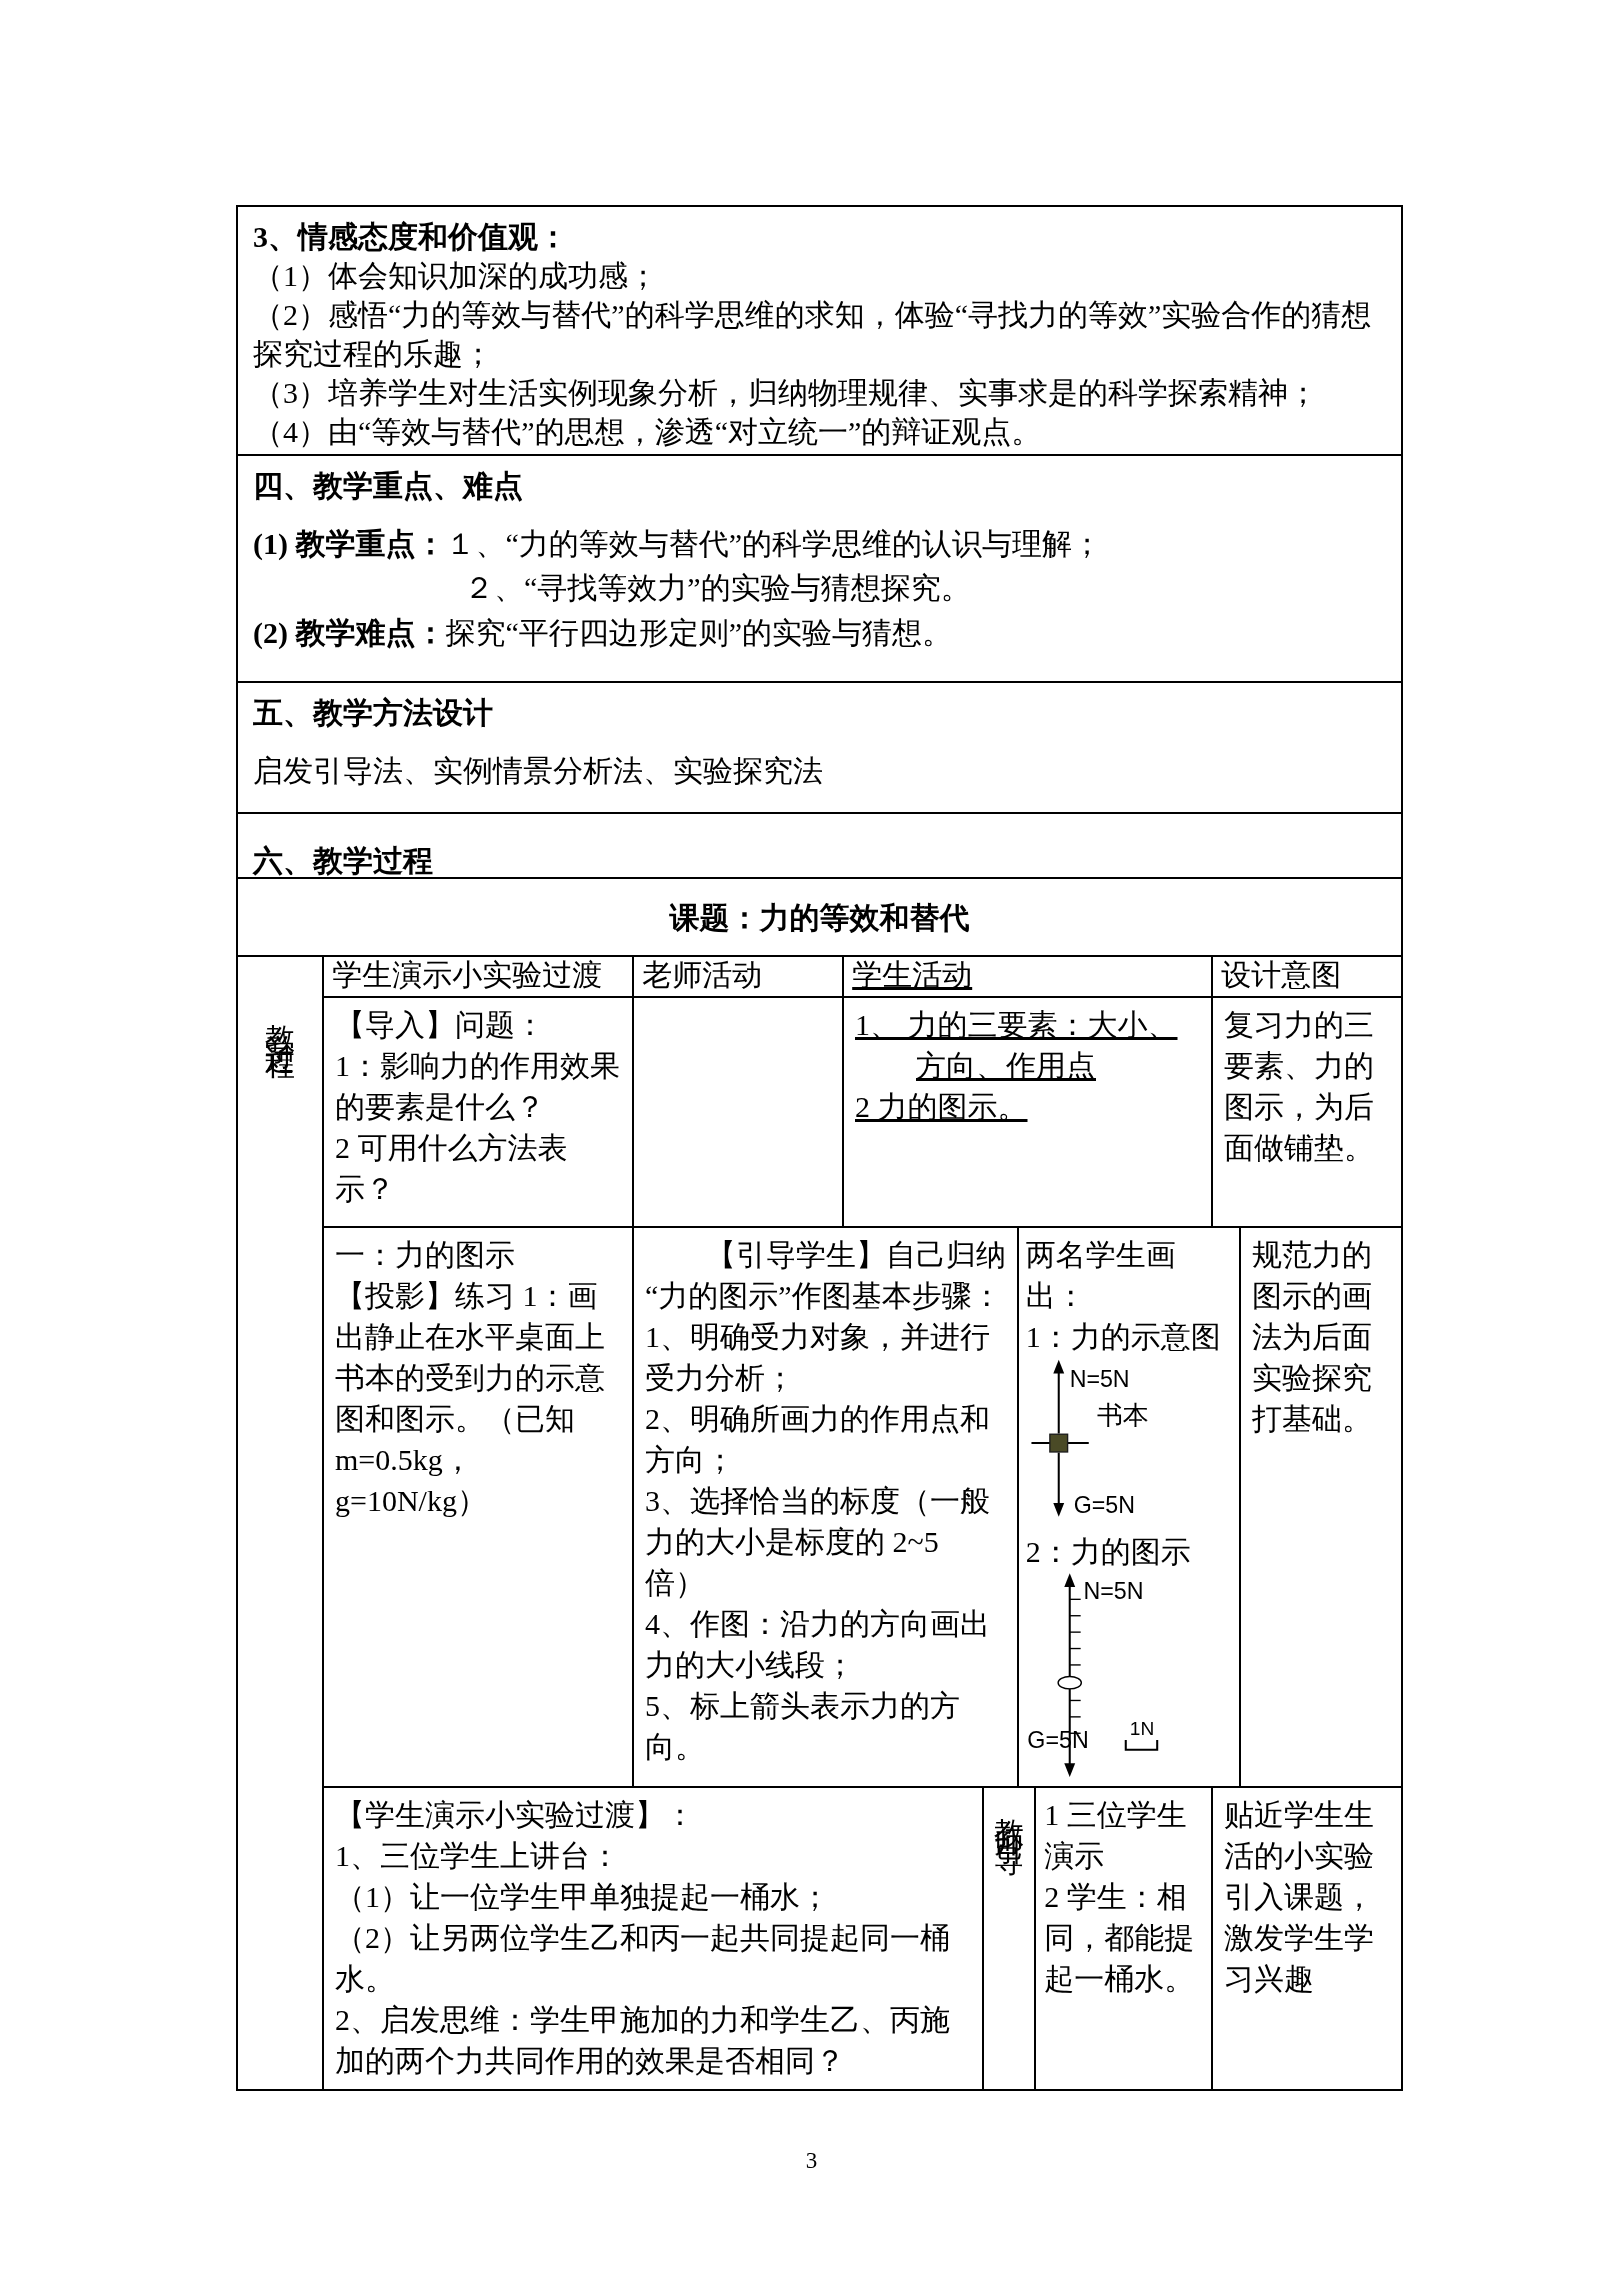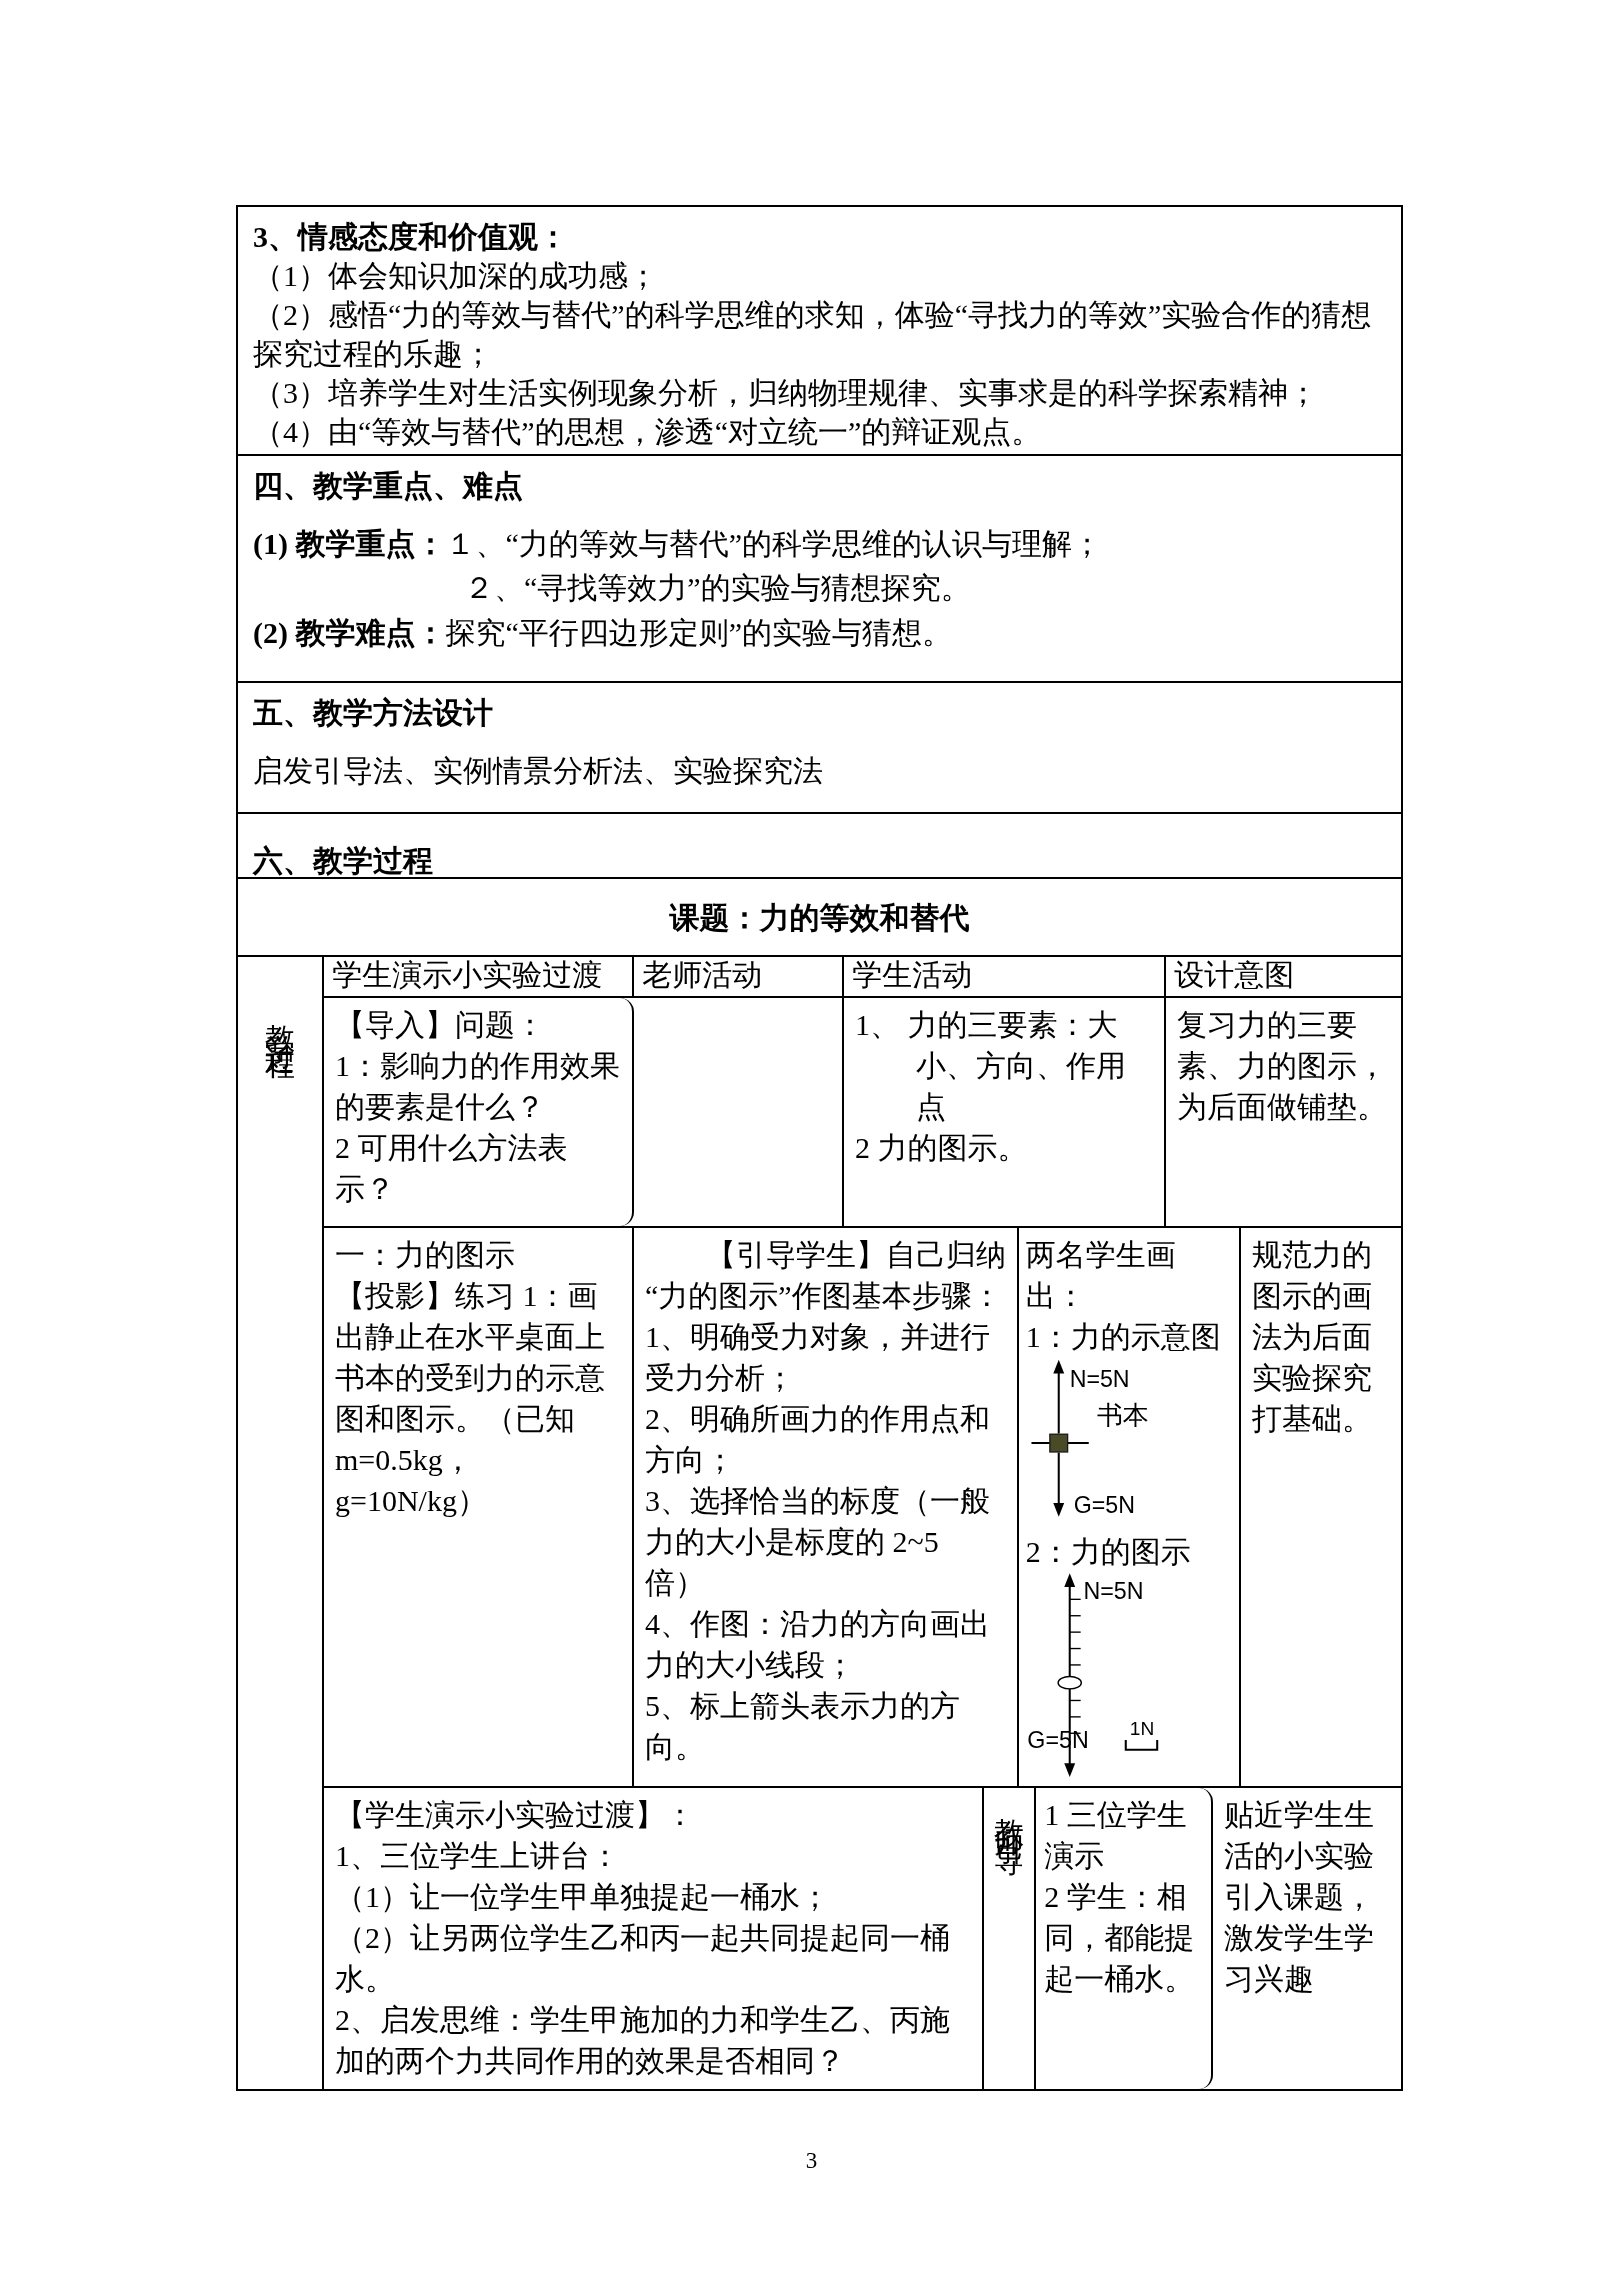--- a/index.html
+++ b/index.html
@@ -28,27 +28,27 @@
   .trow { display:flex; border-bottom:2px solid #000; }
   .trow:last-child { border-bottom:none; }
   .cell { overflow:hidden; font-size:30px; line-height:41px; padding:5.5px 11px; }
   .cell:not(:last-child) { border-right:2px solid #000; }
   .hdr { height:41px; }
   .hdr .cell { line-height:33px; padding:1.4px 8.2px; }
   .r1 { height:230px; }
   .r2 { height:560px; }
   .r3 { flex:1; }
 
-  .wA { width:310px; } .wB { width:210px; } .wC { width:322px; }
+  .wA { width:310px; } .wB { width:210px; } .wC { width:369px;text-decoration:underline; }
   .w2B { width:385px; } .w2C { width:222px; padding:5.5px 6.8px; }
   .w3A { width:660px; } .w3B { width:52px; padding:6.8px 0; display:flex; justify-content:center; align-items:flex-start; }
   .w3C { width:177px; padding:5.5px 8.2px; }
   .flexfill { flex:1; }
 
-  .pre { white-space:pre-line;border-radius:14px; }
+  .pre { white-space:pre-line; }
   .hang { padding-left:61px; text-indent:-61px; }
   .guide-line { display:flex; justify-content:flex-end; }
   .diagwrap { margin:0; }
   svg text { font-family:"Liberation Sans","DejaVu Sans",sans-serif; fill:#000; }
 
   .pagenum { position:absolute; top:2148px; left:0; width:100%; text-align:center; font-size:23px; }
 </style>
 </head>
 <body>
 

